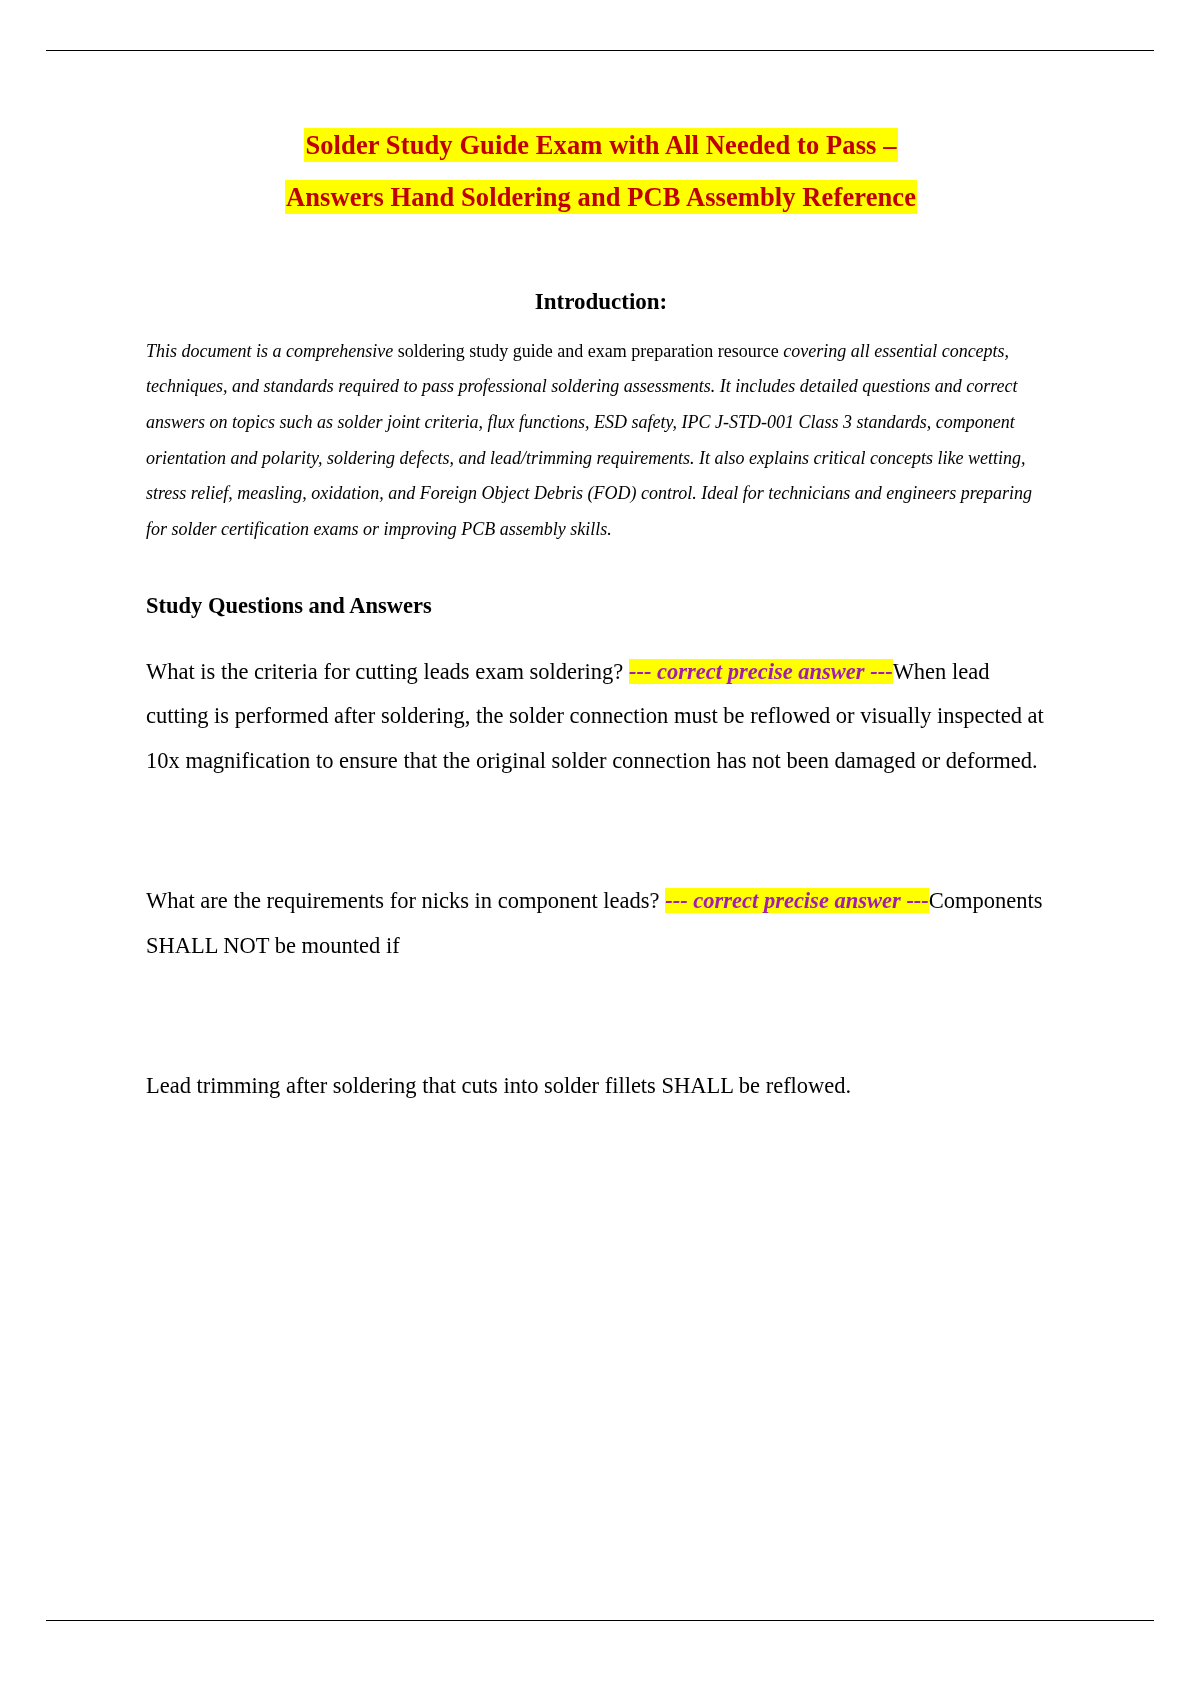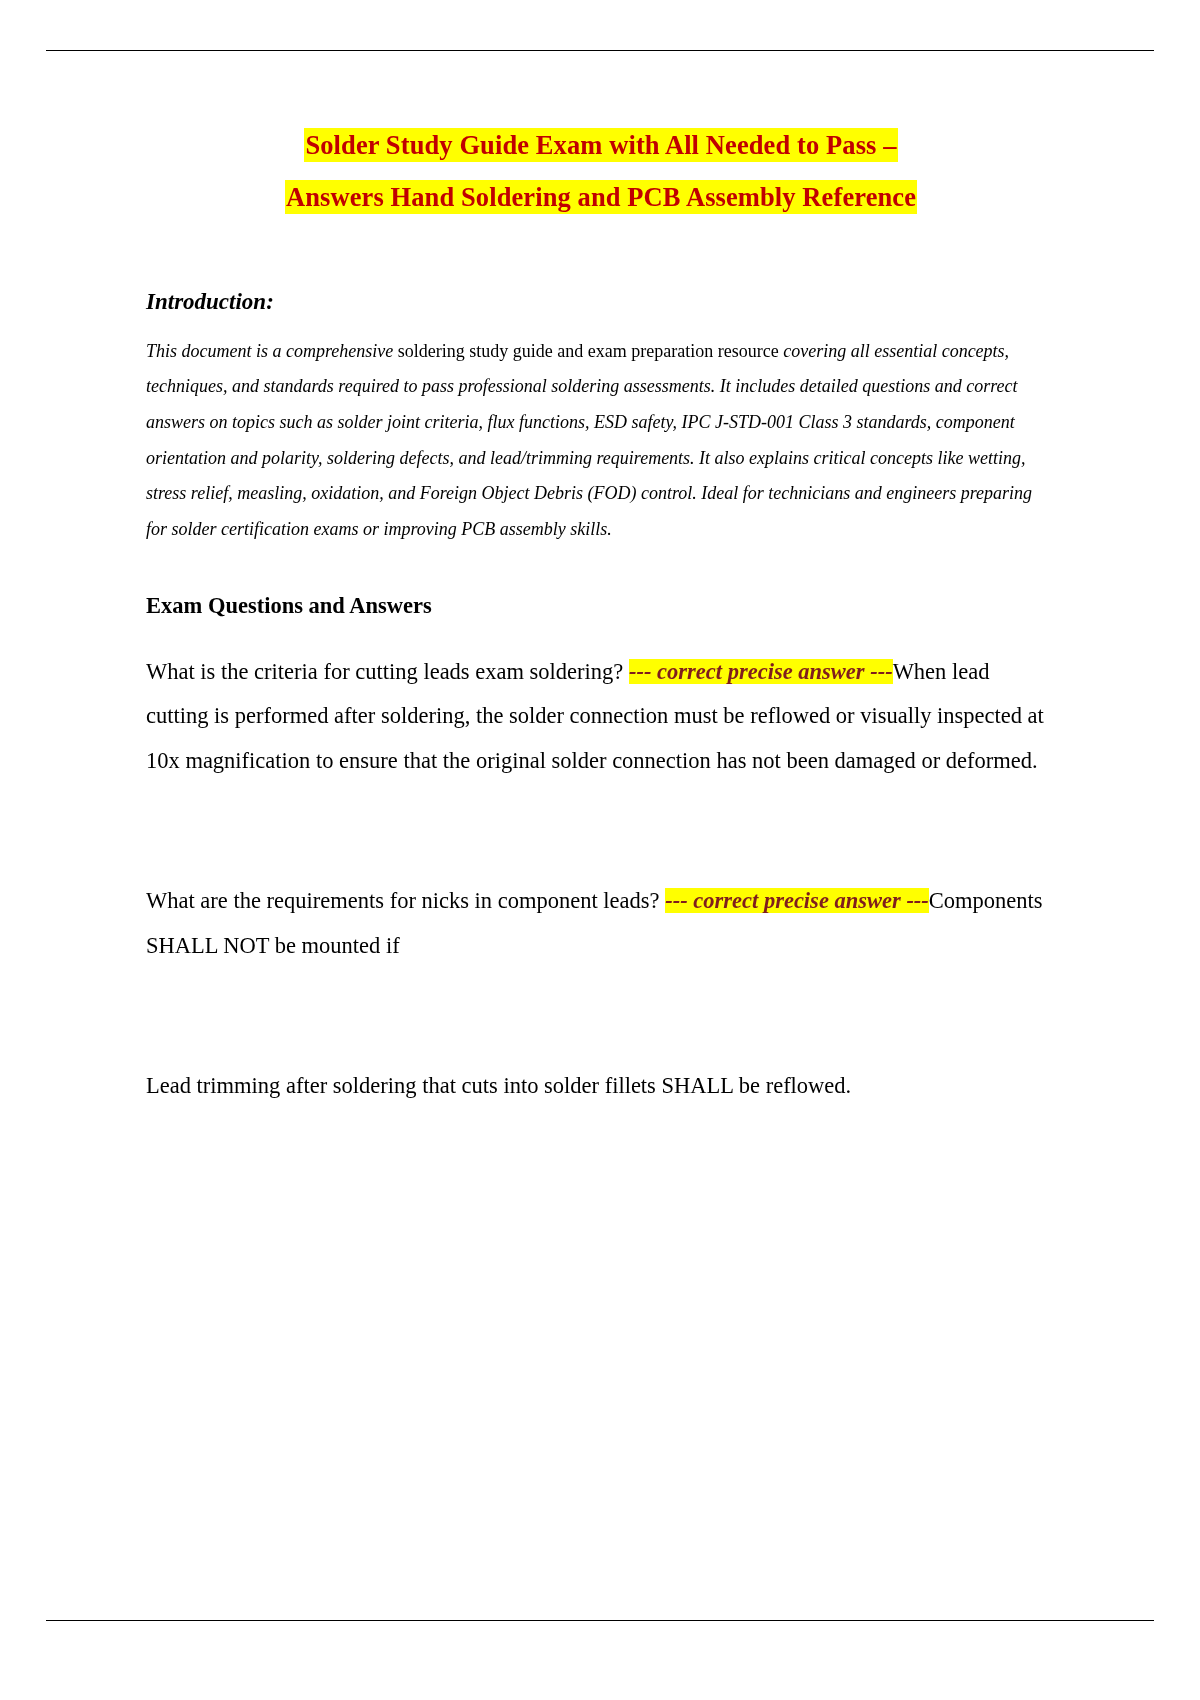--- a/index.html
+++ b/index.html
@@ -50,22 +50,21 @@
   .doc-title .hl {
     background: #ffff00;
     padding: 2px 1px;
     box-decoration-break: clone;
     -webkit-box-decoration-break: clone;
   }
 
   .section-heading {
     font-size: 23px;
     font-weight: bold;
-    font-style: italic;
-    text-align: left;
+    text-align: center;
     margin: 62px 0 0 0;
     line-height: 1.5;
   }
 
   .intro {
     font-size: 18px;
     font-style: italic;
     line-height: 1.98;
     margin: 14px 0 0 0;
   }
@@ -82,21 +81,21 @@
   .para {
     font-size: 22.5px;
     text-align: left;
     line-height: 1.98;
     margin: 26px 0 0 0;
   }
   .para.gap-big { margin-top: 96px; }
 
   .marker {
     background: #ffff00;
-    color: #7f1d1d;
+    color: #a21caf;
     font-weight: bold;
     font-style: italic;
     box-decoration-break: clone;
     text-align: right;
     -webkit-box-decoration-break: clone;
   }
 </style>
 </head>
 <body>
 
@@ -109,21 +108,21 @@
 
     <h1 class="doc-title">
       <span class="hl">Solder Study Guide Exam with All Needed to Pass –</span><br>
       <span class="hl">Answers Hand Soldering and PCB Assembly Reference</span>
     </h1>
 
     <h2 class="section-heading">Introduction:</h2>
 
     <p class="intro"><span>This document is a comprehensive </span><span class="roman">soldering study guide and exam preparation resource </span><span>covering all essential concepts, techniques, and standards required to pass professional soldering assessments. It includes detailed questions and correct answers on topics such as solder joint criteria, flux functions, ESD safety, IPC J-STD-001 Class 3 standards, component orientation and polarity, soldering defects, and lead/trimming requirements. It also explains critical concepts like wetting, stress relief, measling, oxidation, and Foreign Object Debris (FOD) control. Ideal for technicians and engineers preparing for solder certification exams or improving PCB assembly skills.</span></p>
 
-    <h3 class="subhead">Exam Questions and Answers</h3>
+    <h3 class="subhead">Study Questions and Answers</h3>
 
     <p class="para"><span>What is the criteria for cutting leads exam soldering? </span><span class="marker">--- correct precise answer ---</span><span>When lead cutting is performed after soldering, the solder connection must be reflowed or visually inspected at 10x magnification to ensure that the original solder connection has not been damaged or deformed.</span></p>
 
     <p class="para gap-big"><span>What are the requirements for nicks in component leads? </span><span class="marker">--- correct precise answer ---</span><span>Components SHALL NOT be mounted if</span></p>
 
     <p class="para gap-big"><span>Lead trimming after soldering that cuts into solder fillets SHALL be reflowed.</span></p>
 
   </div>
 </div>
 

